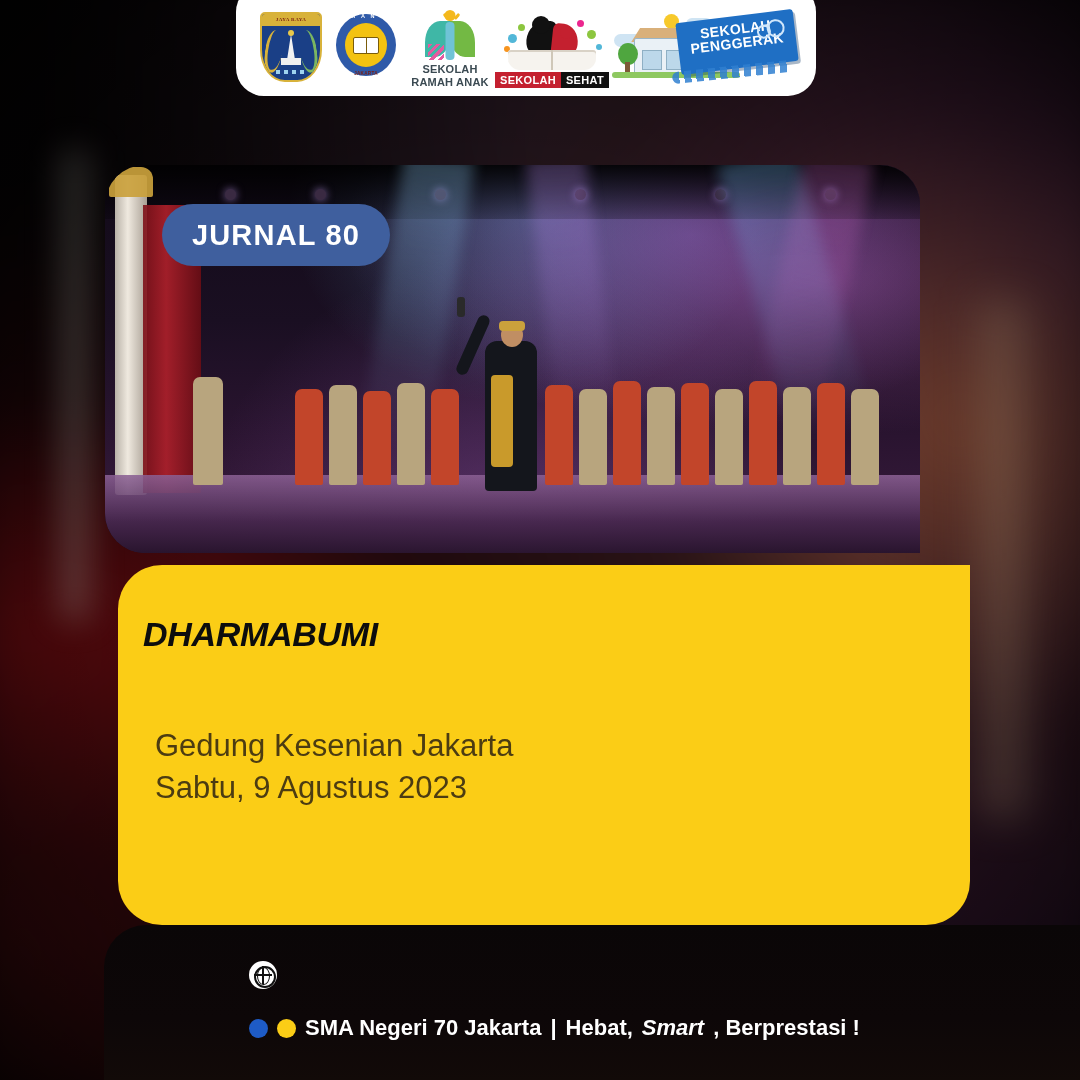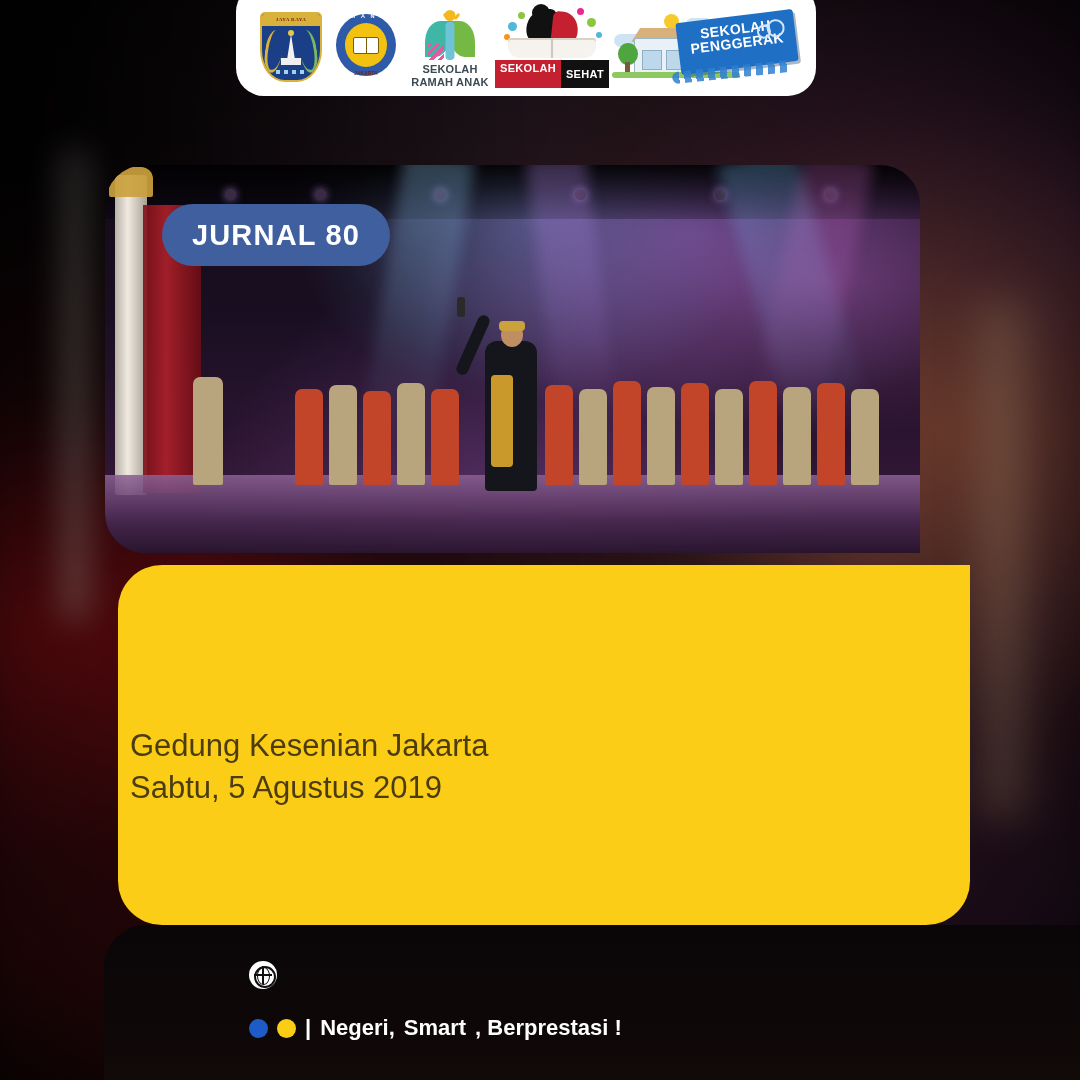--- a/index.html
+++ b/index.html
@@ -97,21 +97,21 @@
   .ss-book::after{content:"";position:absolute;left:50%;top:0;bottom:0;width:2px;background:#cfc7b8;transform:translateX(-50%);}
   .ss-blk{position:absolute;left:26px;bottom:14px;width:32px;height:34px;background:#111;
     border-radius:60% 20% 8% 40%;transform:rotate(-6deg);}
   .ss-blk-h{position:absolute;left:32px;top:0px;width:18px;height:18px;border-radius:50%;background:#111;}
   .ss-red{position:absolute;left:52px;bottom:14px;width:26px;height:32px;background:#c4202f;
     border-radius:20% 60% 40% 8%;transform:rotate(6deg);}
   .ss-red-h{position:absolute;left:60px;top:10px;width:13px;height:13px;border-radius:50%;background:#c4202f;}
   .dot{position:absolute;border-radius:50%;}
   .ss-cap{margin-top:2px;display:flex;font-size:11px;font-weight:bold;letter-spacing:.3px;}
   .ss-cap .a{background:#c4202f;color:#fff;padding:2px 5px;}
-  .ss-cap .b{background:#111;color:#fff;padding:8px 5px;}
+  .ss-cap .b{background:#111;color:#fff;padding:2px 5px;}
 
   
   .lg-sp{width:190px;height:84px;}
   .sp-art{position:relative;width:186px;height:80px;}
   .sp-sun2{position:absolute;left:52px;top:6px;width:15px;height:15px;border-radius:50%;background:#f7c92b;}
   .sp-cloud{position:absolute;border-radius:12px;background:#cfe4f3;}
   .sp-house{position:absolute;left:22px;bottom:14px;width:72px;height:34px;background:#eaf1f6;border:1.4px solid #9bb6c7;border-radius:2px;}
   .sp-roof{position:absolute;left:14px;bottom:46px;width:88px;height:14px;background:#d9b07a;
     clip-path:polygon(6% 100%,94% 100%,84% 0,16% 0);}
   .sp-win{position:absolute;bottom:18px;height:18px;width:18px;background:#bcd8ea;border:1.2px solid #8fb0c4;}
@@ -177,21 +177,21 @@
   .ycard{
     position:absolute;left:118px;top:565px;width:852px;height:360px;
     background:#fbcd16;border-radius:44px 0 44px 44px;z-index:25;
   }
   .title{
     position:absolute;left:25px;top:48px;right:30px;
     font-size:34px;font-weight:bold;font-style:italic;color:#0d0d0d;
     line-height:1.28;letter-spacing:-.3px;
   }
   .subtitle{
-    position:absolute;left:12px;top:160px;right:30px;
+    position:absolute;left:37px;top:160px;right:30px;
     font-size:31px;color:#4c3c12;line-height:1.36;font-weight:400;
   }
 
   
   .footer{
     position:absolute;left:104px;top:925px;right:0;bottom:0;z-index:28;
     background:linear-gradient(180deg,#0a0607 0%,#0d0708 60%,#120a08 100%);
     border-top-left-radius:42px;
   }
   .social{
@@ -211,21 +211,21 @@
   .ic-yt::before{content:"";position:absolute;left:10.5px;top:9px;border-left:11px solid #111;
     border-top:6px solid transparent;border-bottom:6px solid transparent;}
   .tagline{
     position:absolute;left:145px;top:90px;display:flex;align-items:center;gap:9px;
     color:#fff;font-size:22px;font-weight:bold;white-space:nowrap;
   }
   .pdot{width:19px;height:19px;border-radius:50%;flex:0 0 auto;}
   .pdot.blue{background:#1e5bc6;}
   .pdot.yellow{background:#fbcd16;}
   .tagline .sep{font-weight:bold;}
-  .tagline .it{}
+  .tagline .it{font-style:italic;}
 </style>
 </head>
 <body>
 
 <div class="bg">
   <div class="bg-layer"></div>
   <div class="bg-col"></div>
   <div class="bg-col2"></div>
   <div class="bg-vig"></div>
 </div>
@@ -364,39 +364,41 @@
   <div class="singer-h"></div>
   <div class="singer-cap"></div>
 </div>
 
 <div class="jurnal">
   <span>JURNAL 80</span>
 </div>
 
 <div class="ycard">
   <div class="title">
+    <div>DHARMABUMI</div>
   </div>
   <div class="subtitle">
     <div>Gedung Kesenian Jakarta</div>
-    <div>Sabtu, 5 Agustus 2019</div>
+    <div>Sabtu, 9 Agustus 2023</div>
   </div>
 </div>
 
 <div class="footer">
 
   <div class="social">
     <div class="grp">
       <span class="ic ic-web">
           <span class="web-h"></span>
           <span class="web-e"></span>
         </span>
     </div>
   </div>
 
   <div class="tagline">
     <span class="pdot blue"></span>
     <span class="pdot yellow"></span>
+    <span>SMA Negeri 70 Jakarta</span>
     <span class="sep">|</span>
-    <span>Negeri,</span>
+    <span>Hebat,</span>
     <span class="it">Smart</span>
     <span>, Berprestasi !</span>
   </div>
 </div>
 
 </body></html>

